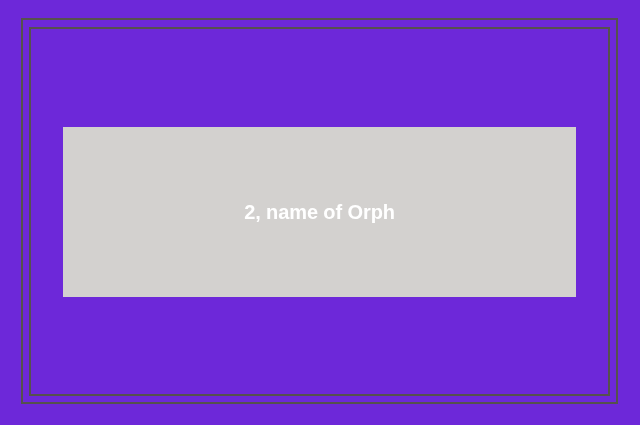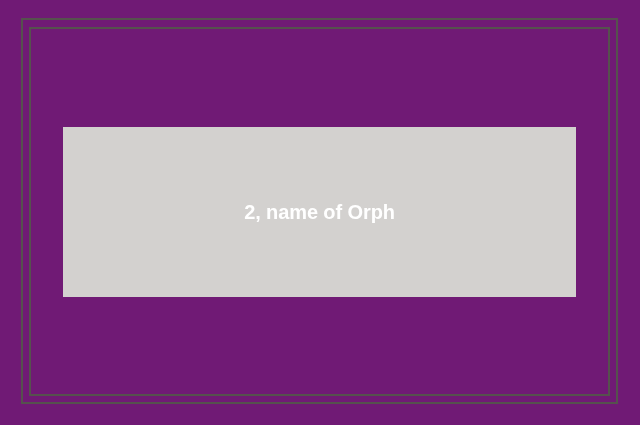--- a/index.html
+++ b/index.html
@@ -11,21 +11,21 @@
     width: 640px;
     height: 425px;
     background: #fdf8f4;
     font-family: "Liberation Sans", sans-serif;
     overflow: hidden;
   }
   #canvas {
     position: relative;
     width: 640px;
     height: 425px;
-    background: #701a75;
+    background: #6d28d9;
   }
   
   #outer-frame {
     position: absolute;
     left: 21px;
     top: 18px;
     width: 597px;
     height: 386px;
     border: 2px solid #56514e;
     box-sizing: border-box;

